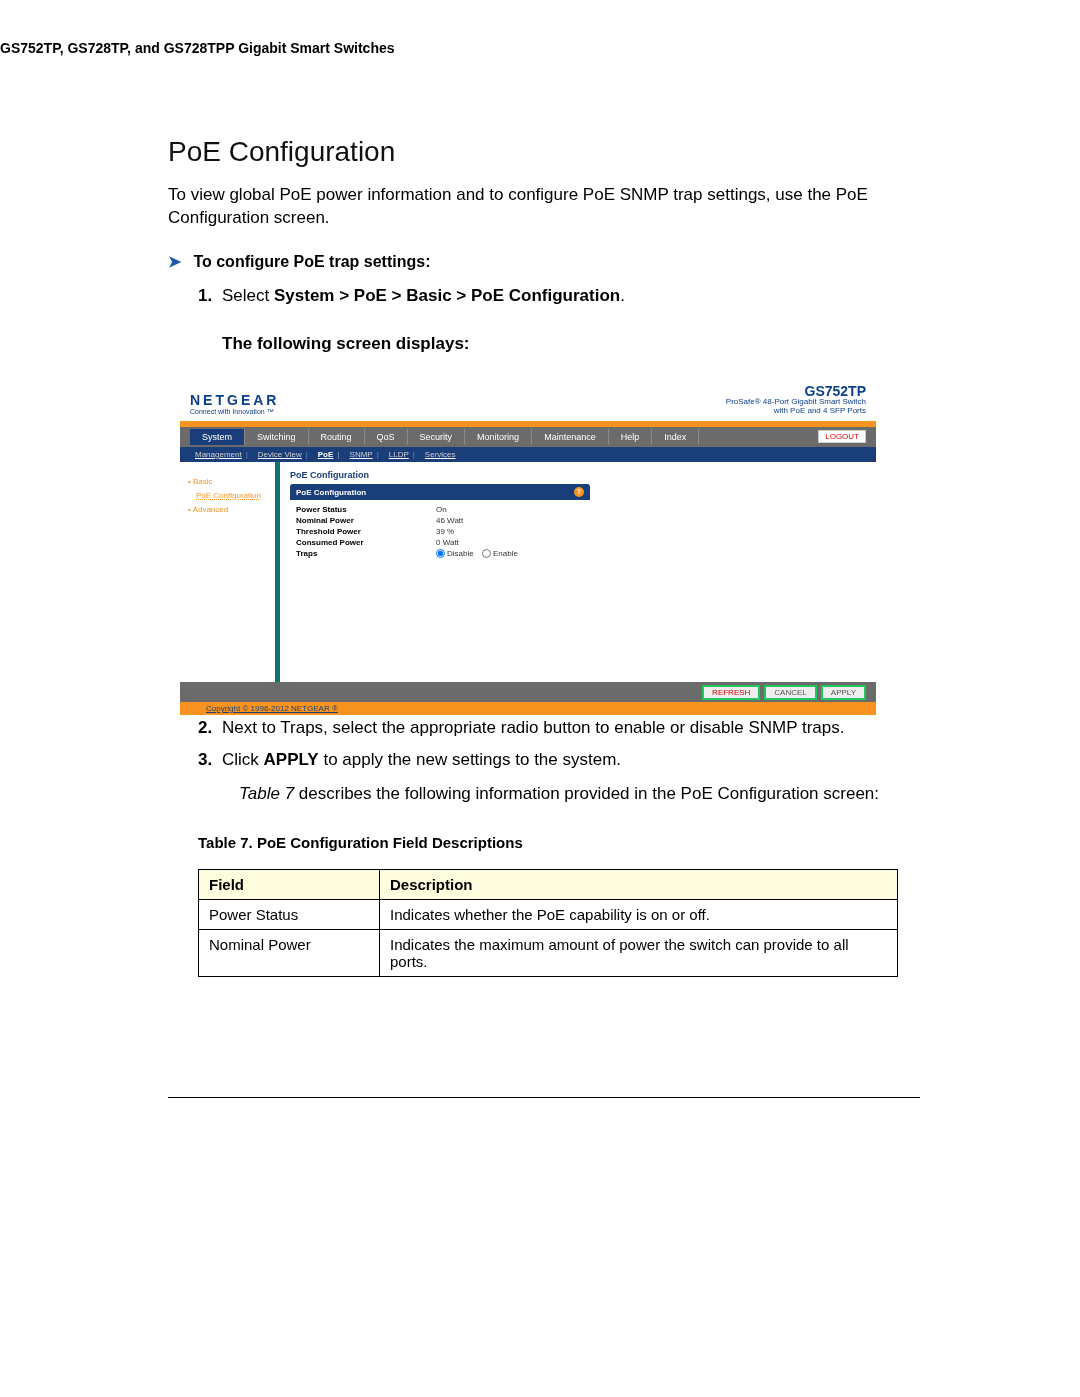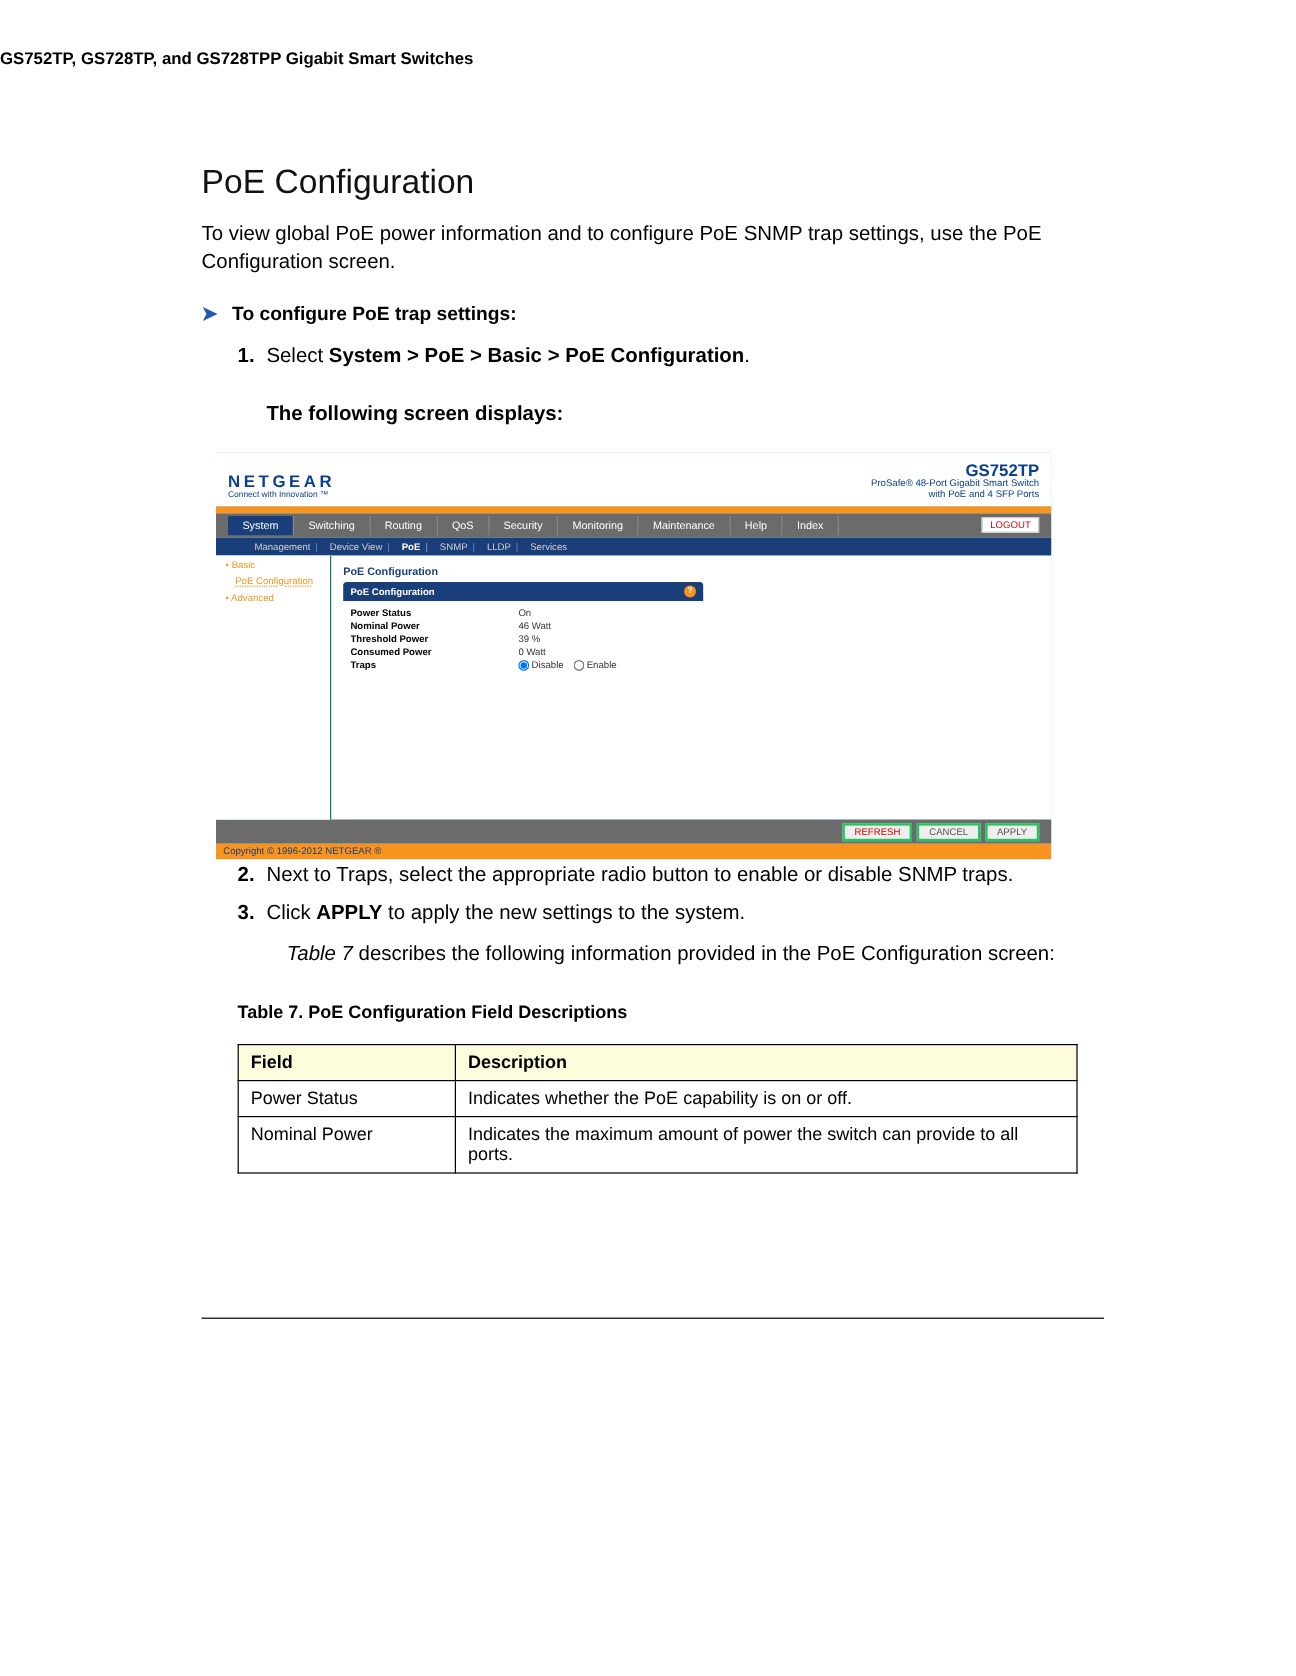--- a/index.html
+++ b/index.html
@@ -109,21 +109,21 @@
   }
   table.field-table th {
     background: #fdfcdc;
     font-weight: bold;
   }
 
   
   .screenshot-wrap {
     margin: 18px 0 0 12px;
     width: 696px;
-    background: #7dd3fc;
+    background: #4c1d95;
     font-family: Arial, sans-serif;
   }
   .ss-top {
     display: flex;
     justify-content: space-between;
     align-items: flex-end;
     padding: 8px 10px 6px;
     background: #fff;
   }
   .ss-logo {
@@ -177,23 +177,24 @@
     background: #fff;
     color: #d00;
     font-size: 8px;
     padding: 1px 6px;
     border: 1px solid #ccc;
   }
   .ss-subtabs {
     background: #1a3e7a;
     color: #fff;
     font-size: 8px;
-    padding: 3px 28px;
+    padding: 3px 11px;
     display: flex;
     gap: 2px;
+    text-decoration: underline;
   }
   .ss-subtab {
     padding: 0 4px;
     cursor: pointer;
     color: #d0d0d0;
   }
   .ss-subtab.sep::after {
     content: "|";
     margin-left: 4px;
     color: #6688bb;
@@ -203,22 +204,22 @@
     font-weight: bold;
   }
   .ss-body {
     display: flex;
     min-height: 220px;
     background: #fff;
   }
   .ss-sidebar {
     width: 95px;
     background: #fff;
-    border-right: 1px solid #0f766e;
-    padding: 0 0;
+    border-right: 5px solid #0f766e;
+    padding: 12px 0;
   }
   .ss-side-item {
     font-size: 8px;
     color: #f7931e;
     padding: 3px 8px;
     cursor: pointer;
   }
   .ss-side-item.selected {
     color: #f7931e;
   }
@@ -308,21 +309,22 @@
     color: #555;
     cursor: pointer;
   }
   .ss-btn.primary {
     color: #d00;
   }
   .ss-copy {
     background: #f7931e;
     font-size: 8px;
     color: #1a3e7a;
-    padding: 2px 6px;
+    padding: 2px 26px;
+    text-decoration: underline;
   }
 
   .page-footer-rule {
     border-top: 1px solid #000;
     margin: 120px 160px 0 168px;
   }
   .page-number {
     text-align: center;
     color: #1e5aa8;
     font-weight: bold;

